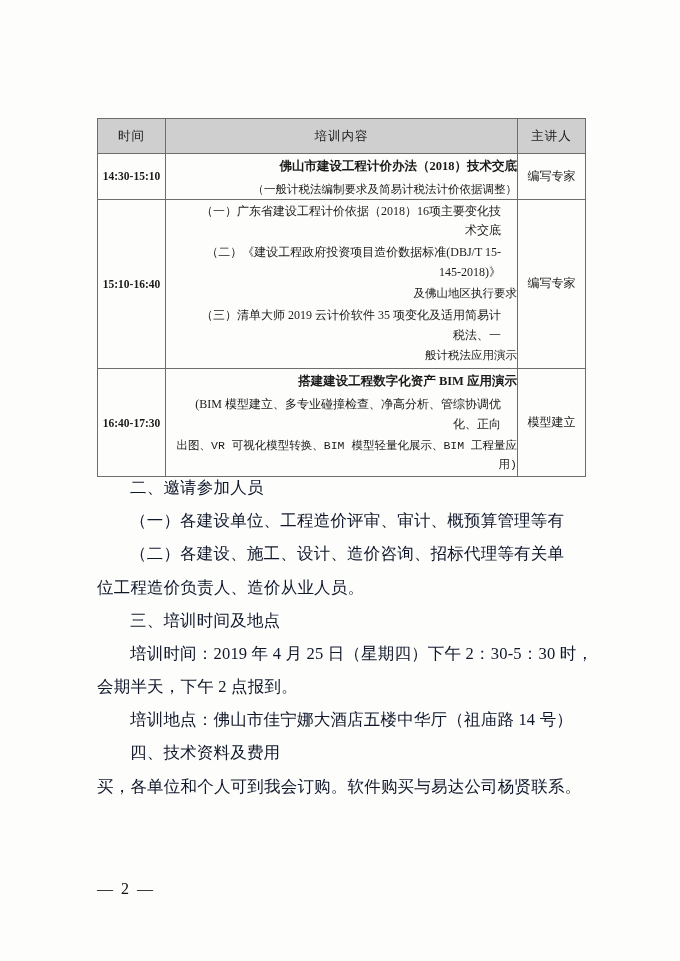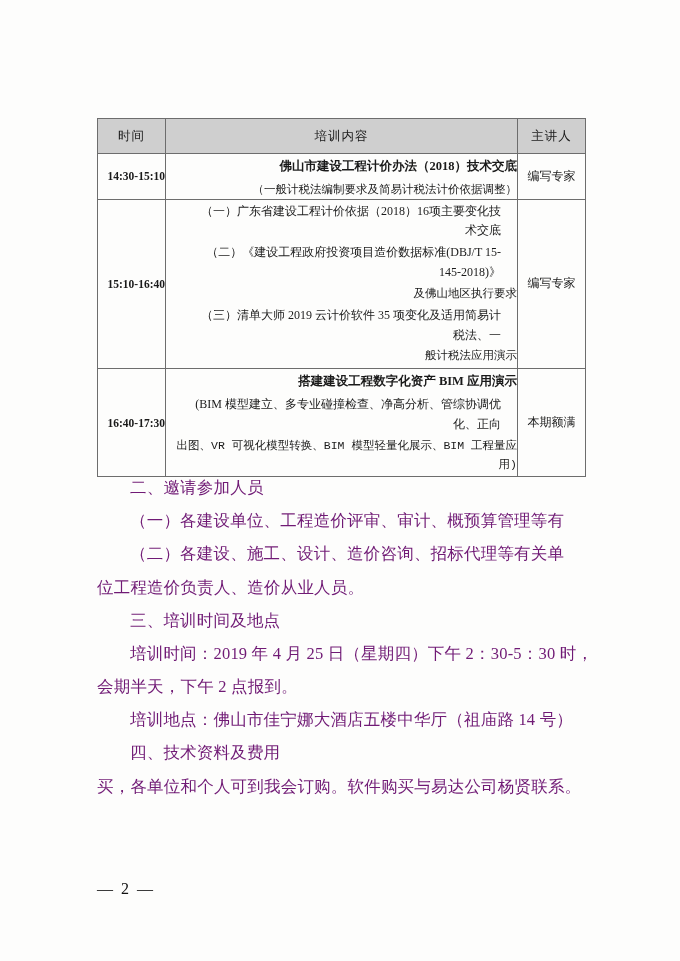--- a/index.html
+++ b/index.html
@@ -46,21 +46,21 @@
     text-align: center;
     font-weight: normal;
     height: 34px;
     font-size: 12.5px;
     letter-spacing: 1px;
   }
   .col-time { width: 68px; }
   .col-content { width: 352px; }
   .col-speaker { width: 68px; }
   .cell-time {
-    text-align: right;
+    text-align: center;
     font-size: 11.5px;
     letter-spacing: 0px;
     font-family: "Liberation Serif", serif;
     font-weight: bold;
   }
   .cell-speaker {
     text-align: center;
     font-size: 12px;
   }
   .cell-content {
@@ -92,21 +92,21 @@
     font-family: Liberation Mono, monospace;
   }
   
   .body-text {
     position: absolute;
     left: 97px;
     top: 472px;
     width: 500px;
     font-size: 16.5px;
     line-height: 1.95;
-    color: #701a75;
+    color: #0f172a;
   }
   .body-text p {
     margin: 0 0 1px 0;
     text-align: justify;
     letter-spacing: 0.2px;
   }
   .indent2 { text-indent: 2em; }
   .footer-num {
     position: absolute;
     left: 97px;
@@ -156,21 +156,21 @@
           <td class="cell-speaker">编写专家</td>
         </tr>
 
         <tr>
           <td class="cell-time">16:40-17:30</td>
           <td class="cell-content">
             <span class="line-bold">搭建建设工程数字化资产 BIM 应用演示</span>
             <span class="line-item">(BIM 模型建立、多专业碰撞检查、净高分析、管综协调优化、正向</span>
             <span class="line-cont">出图、VR 可视化模型转换、BIM 模型轻量化展示、BIM 工程量应用)</span>
           </td>
-          <td class="cell-speaker">本期额满</td>
+          <td class="cell-speaker">模型建立</td>
         </tr>
       </tbody>
     </table>
   </div>
 
   <div class="body-text">
     <p class="indent2">二、邀请参加人员</p>
     <p class="indent2">（一）各建设单位、工程造价评审、审计、概预算管理等有</p>
     <p class="indent2">（二）各建设、施工、设计、造价咨询、招标代理等有关单</p>
     <p>位工程造价负责人、造价从业人员。</p>

